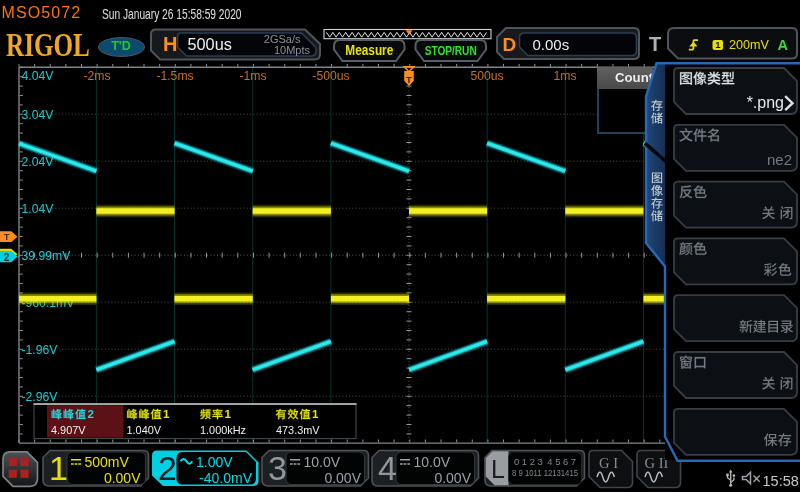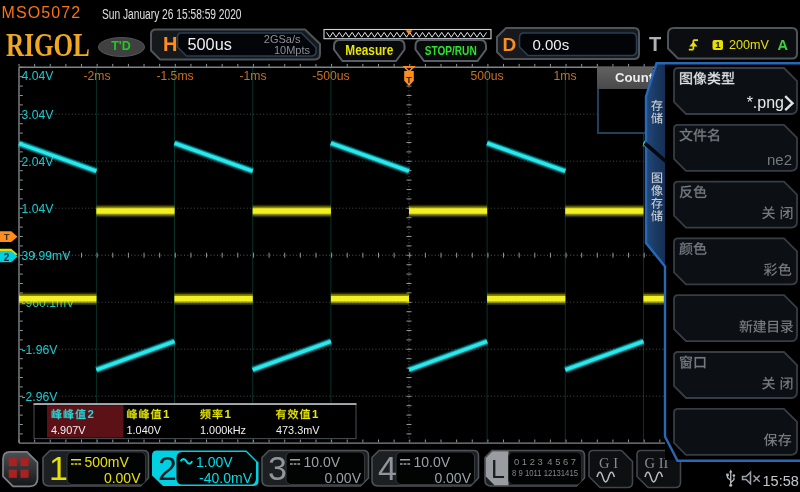--- a/index.html
+++ b/index.html
@@ -195,21 +195,21 @@
     <circle cx="730.7" cy="485.3" r="1.5" fill="#b4b9be"></circle>
     <rect x="726.2" y="473.6" width="2.6" height="2.6" fill="#b4b9be"></rect>
     <circle cx="733.9" cy="475.6" r="1.3" fill="#b4b9be"></circle>
     <path d="M742.5,476.5 h3.6 l4.4,-4.3 v11.6 l-4.4,-4.3 h-3.6 z" fill="none" stroke="#9ba1a7" stroke-width="1.5"></path>
     <path d="M753.5,475.5 l6.2,6.2 M759.7,475.5 l-6.2,6.2" stroke="#9ba1a7" stroke-width="1.5"></path>
     <text x="762.5" y="485.6" font-size="14.5" fill="#c3c8cd">15:58</text>
   </svg>
 <div style="position:absolute;left:1.5px;top:3.5px;z-index:4;font-size:16px;letter-spacing:1.1px;color:#f97316;white-space:nowrap">MSO5072</div>
 <div style="position:absolute;left:102px;top:4.5px;z-index:4;font-size:15px;color:#e0e0e0;white-space:nowrap;transform:scaleX(0.68);transform-origin:0 0">Sun January 26 15:58:59 2020</div>
 <div style="position:absolute;left:6px;top:26px;z-index:4;font-family:'Liberation Serif',serif;font-weight:bold;font-size:34px;color:#f0a722;transform:scaleX(0.74);transform-origin:0 0">RIGOL</div>
-<div style="position:absolute;left:97.5px;top:36.5px;width:47px;height:20px;z-index:4;background:#404040;border:1.8px solid #4e545a;border-radius:50%;box-sizing:border-box;text-align:center;line-height:16.5px;font-size:12.5px;font-weight:bold;color:#1ecb1e">T'D</div>
+<div style="position:absolute;left:97.5px;top:36.5px;width:47px;height:20px;z-index:4;background:#0c4a6e;border:1.8px solid #4e545a;border-radius:50%;box-sizing:border-box;text-align:center;line-height:16.5px;font-size:12.5px;font-weight:bold;color:#1ecb1e">T'D</div>
 <svg style="position:absolute;left:640px;top:55px;z-index:10" width="160" height="415" viewBox="640 55 160 415" font-family="'Liberation Sans',sans-serif">
     <rect x="665" y="62" width="135" height="398" fill="#000"></rect>
     <linearGradient id="tabg" x1="0" y1="0" x2="1" y2="0">
       <stop offset="0" stop-color="#23497c"></stop>
       <stop offset="0.5" stop-color="#1a3a64"></stop>
       <stop offset="1" stop-color="#162f54"></stop>
     </linearGradient>
     <path d="M658,62 L646,97 L646,243 L665,267 L665,62 Z" fill="url(#tabg)"></path>
     <path d="M800,63.3 H656.5 L646,96.5 V243 L665,266.5 V436.5 L677.5,460.7 H800" fill="none" stroke="#2768b8" stroke-width="2.4"></path>
     <line x1="644.8" y1="143.2" x2="666.5" y2="162" stroke="#04070b" stroke-width="3.6"></line>

